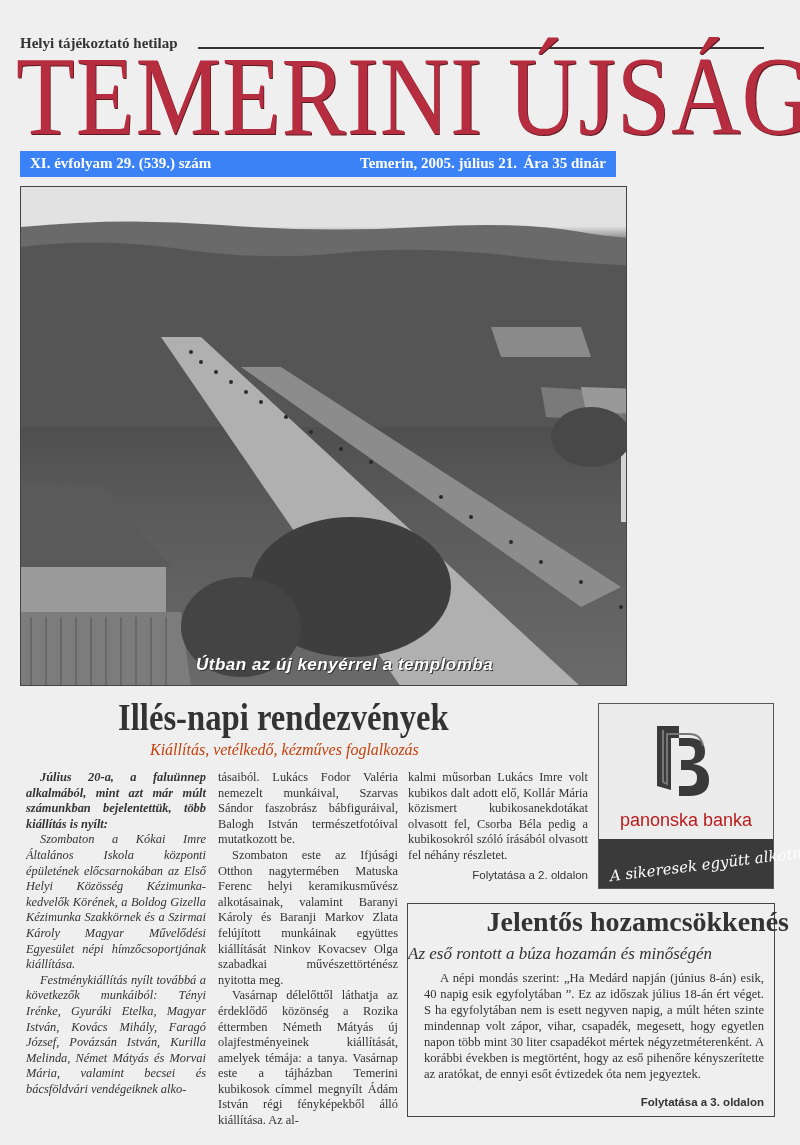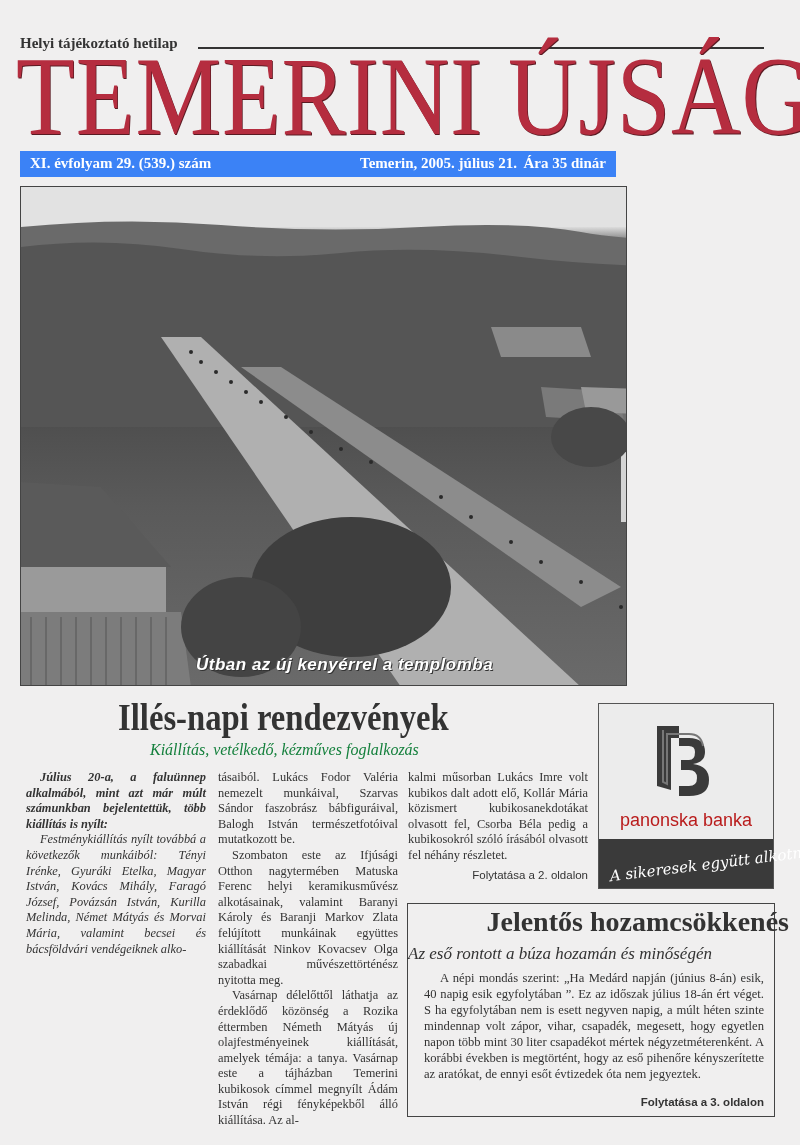--- a/index.html
+++ b/index.html
@@ -37,21 +37,21 @@
   .photo svg { position:absolute; left:0; top:0; }
   .caption {
     position:absolute; left:175px; top:468px; font-family:"Liberation Sans", sans-serif;
     font-weight:bold; font-style:italic; font-size:17px; color:#fff; letter-spacing:0.5px;
     text-shadow:1px 1px 0 #333, -1px -1px 0 #555;
     white-space:nowrap;
   }
 
   
   .headline { position:absolute; left:118px; top:695px; font-size:38px; font-weight:bold; color:#333; white-space:nowrap; transform:scaleX(0.86); transform-origin:left top; }
-  .subhead { position:absolute; left:150px; top:741px; font-size:16px; font-style:italic; color:#15803d; white-space:nowrap; }
+  .subhead { position:absolute; left:150px; top:741px; font-size:16px; font-style:italic; color:#c2410c; white-space:nowrap; }
   .col { position:absolute; top:770px; font-size:12.4px; line-height:15.6px; text-align:justify; color:#333; }
   .col p { margin:0; text-indent:14px; }
   .col p.noindent { text-indent:0; }
   .c1 { left:26px; width:180px;font-style:italic; }
   .c2 { left:218px; width:180px; }
   .c3 { left:408px; width:180px; }
   .lead { font-weight:bold; }
   .cont { text-align:right; font-family:"Liberation Sans", sans-serif; font-weight:normal; font-size:11.5px; margin-top:4px; }
 
   
@@ -145,20 +145,21 @@
       <ellipse cx="570" cy="250" rx="40" ry="30" fill="#484848"></ellipse>
     </svg>
     <div class="caption">Útban az új kenyérrel a templomba</div>
   </div>
 
   <div class="headline">Illés-napi rendezvények</div>
   <div class="subhead">Kiállítás, vetélkedő, kézműves foglalkozás</div>
 
   <div class="col c1">
     <p class="lead">Július 20-a, a faluünnep alkalmából, mint azt már múlt számunkban bejelentettük, több kiállítás is nyílt:</p>
+    <p>Szombaton a Kókai Imre Általános Iskola központi épületének előcsarnokában az Első Helyi Közösség Kézimunka-kedvelők Körének, a Boldog Gizella Kézimunka Szakkörnek és a Szirmai Károly Magyar Művelődési Egyesület népi hímzőcsoportjának kiállítása.</p>
     <p>Festménykiállítás nyílt továbbá a következők munkáiból: Tényi Irénke, Gyuráki Etelka, Magyar István, Kovács Mihály, Faragó József, Povázsán István, Kurilla Melinda, Német Mátyás és Morvai Mária, valamint becsei és bácsföldvári vendégeiknek alko-</p>
   </div>
   <div class="col c2">
     <p class="noindent">tásaiból. Lukács Fodor Valéria nemezelt munkáival, Szarvas Sándor faszobrász bábfiguráival, Balogh István természetfotóival mutatkozott be.</p>
     <p>Szombaton este az Ifjúsági Otthon nagytermében Matuska Ferenc helyi keramikusművész alkotásainak, valamint Baranyi Károly és Baranji Markov Zlata felújított munkáinak együttes kiállítását Ninkov Kovacsev Olga szabadkai művészettörténész nyitotta meg.</p>
     <p>Vasárnap délelőttől láthatja az érdeklődő közönség a Rozika éttermben Németh Mátyás új olajfestményeinek kiállítását, amelyek témája: a tanya. Vasárnap este a tájházban Temerini kubikosok címmel megnyílt Ádám István régi fényképekből álló kiállítása. Az al-</p>
   </div>
   <div class="col c3">
     <p class="noindent">kalmi műsorban Lukács Imre volt kubikos dalt adott elő, Kollár Mária közismert kubikosanekdotákat olvasott fel, Csorba Béla pedig a kubikosokról szóló írásából olvasott fel néhány részletet.</p>
     <div class="cont">Folytatása a 2. oldalon</div>

